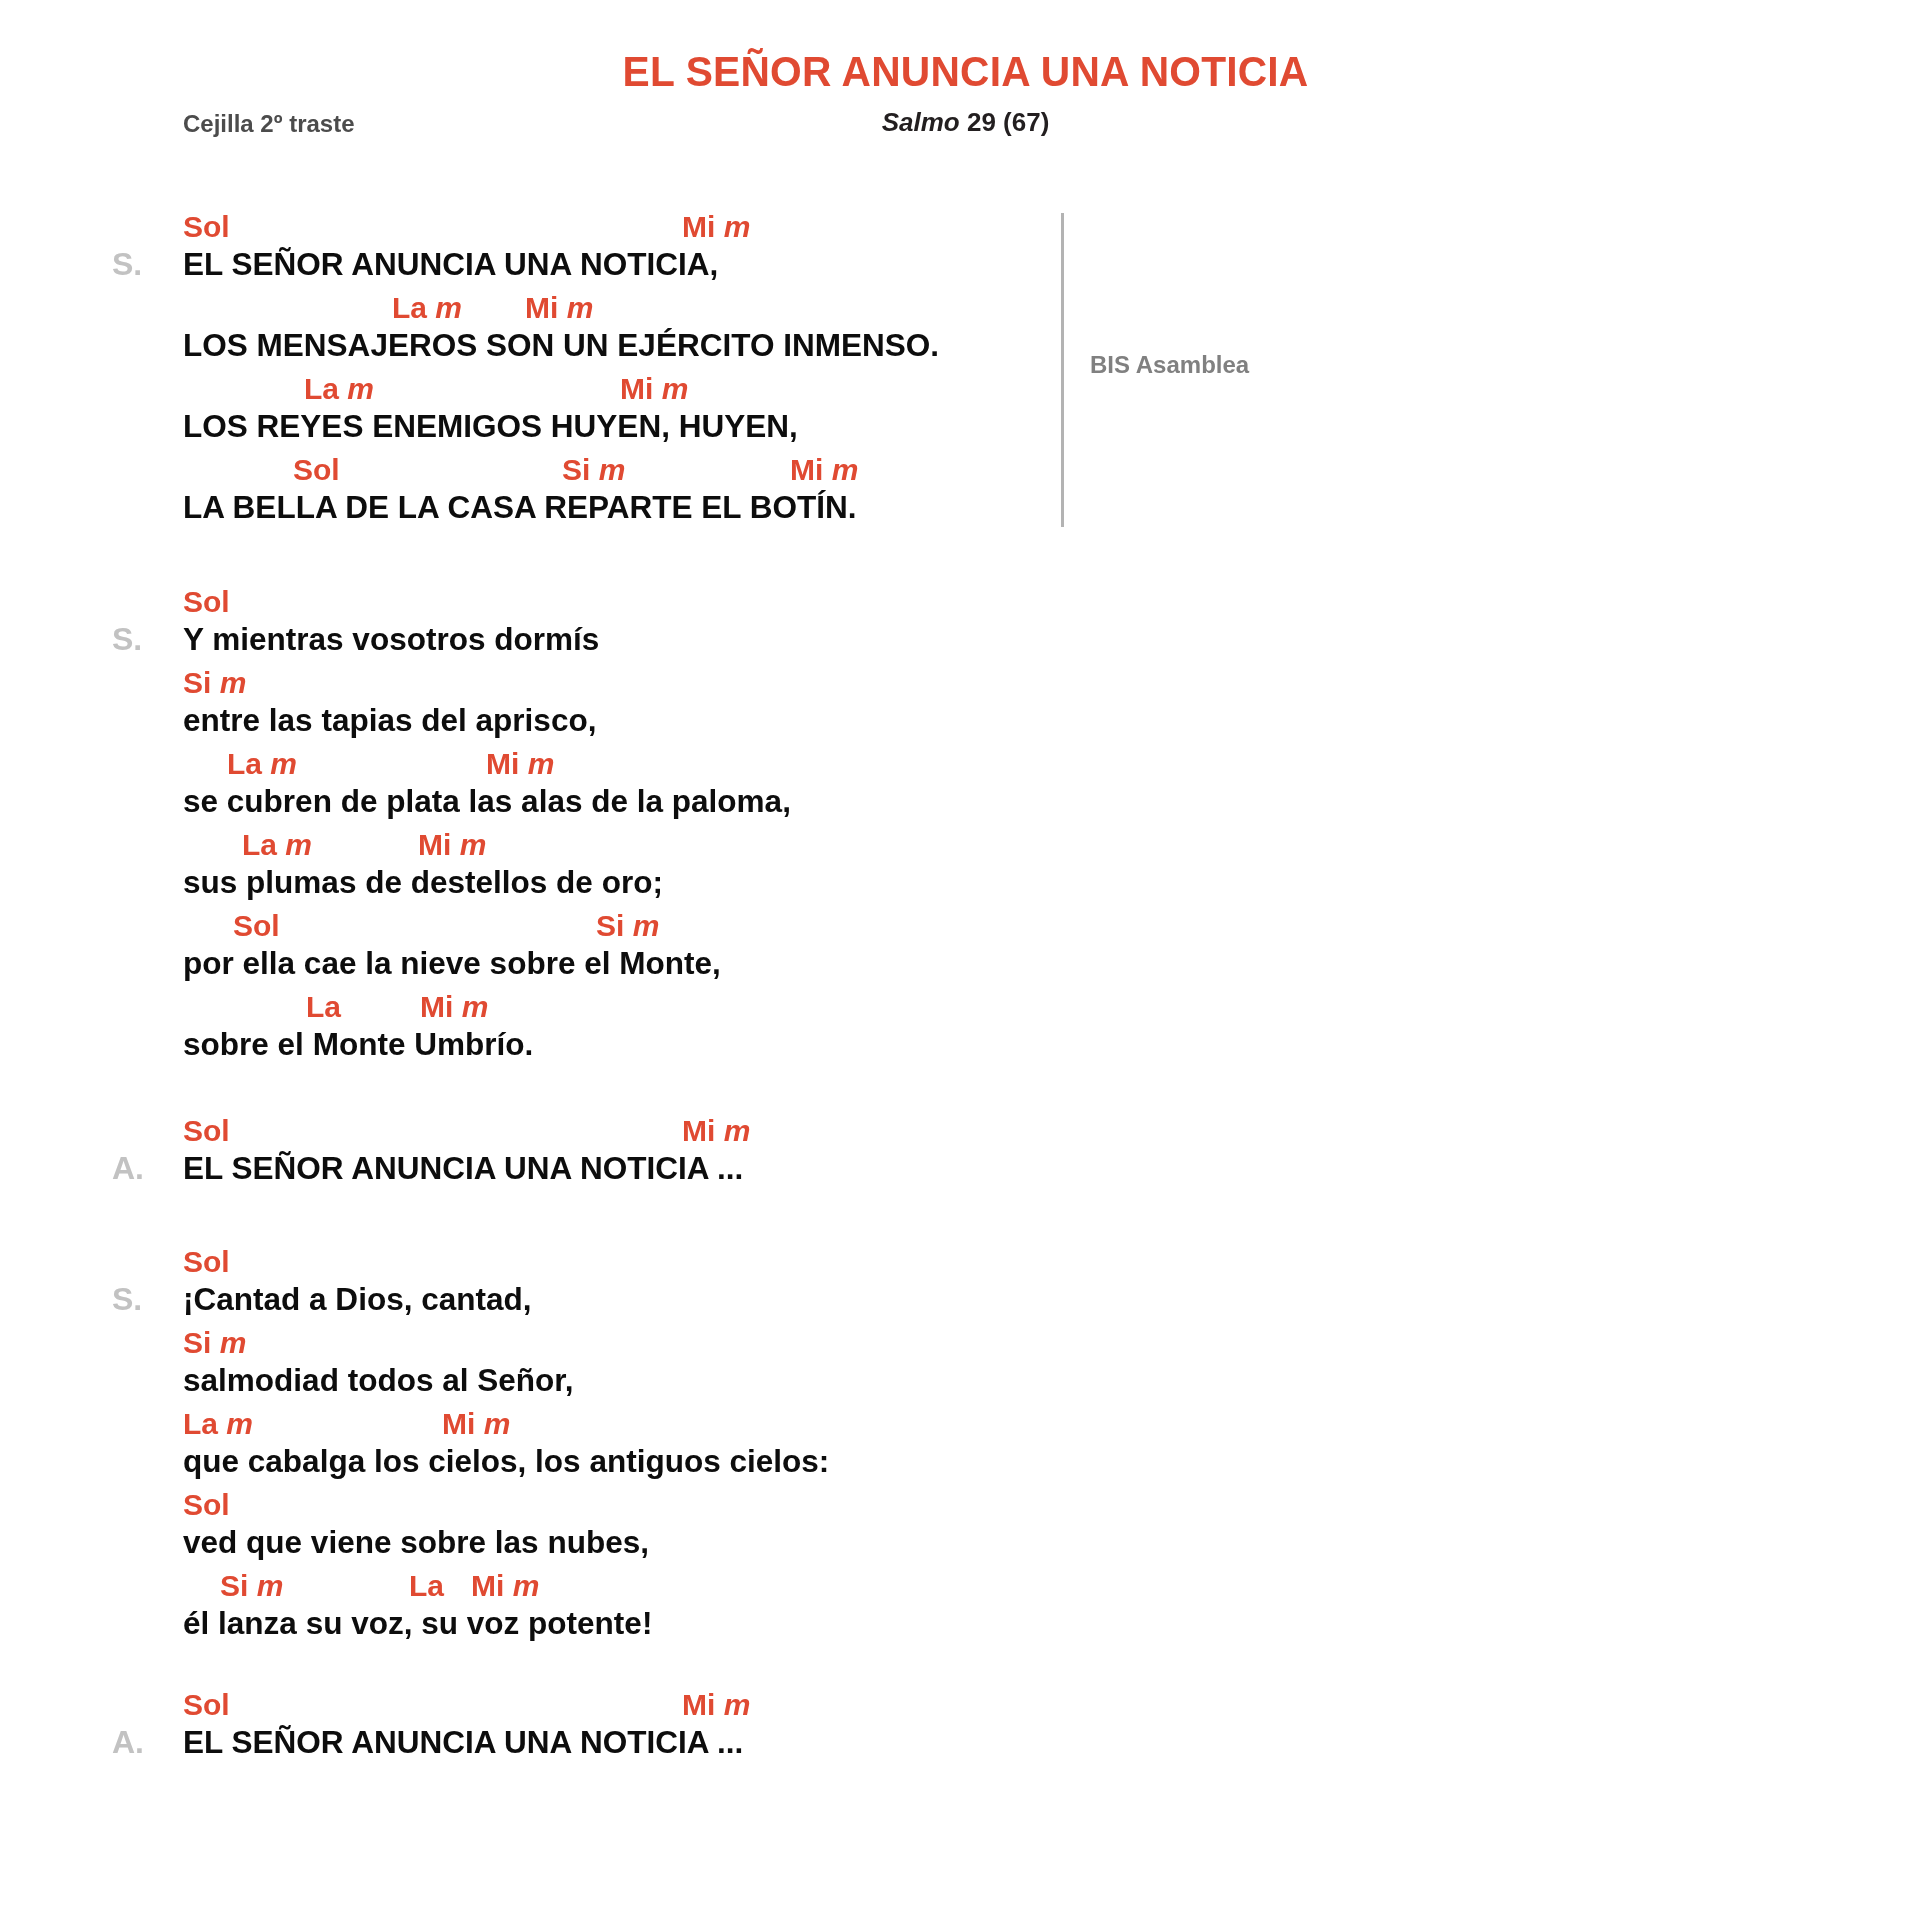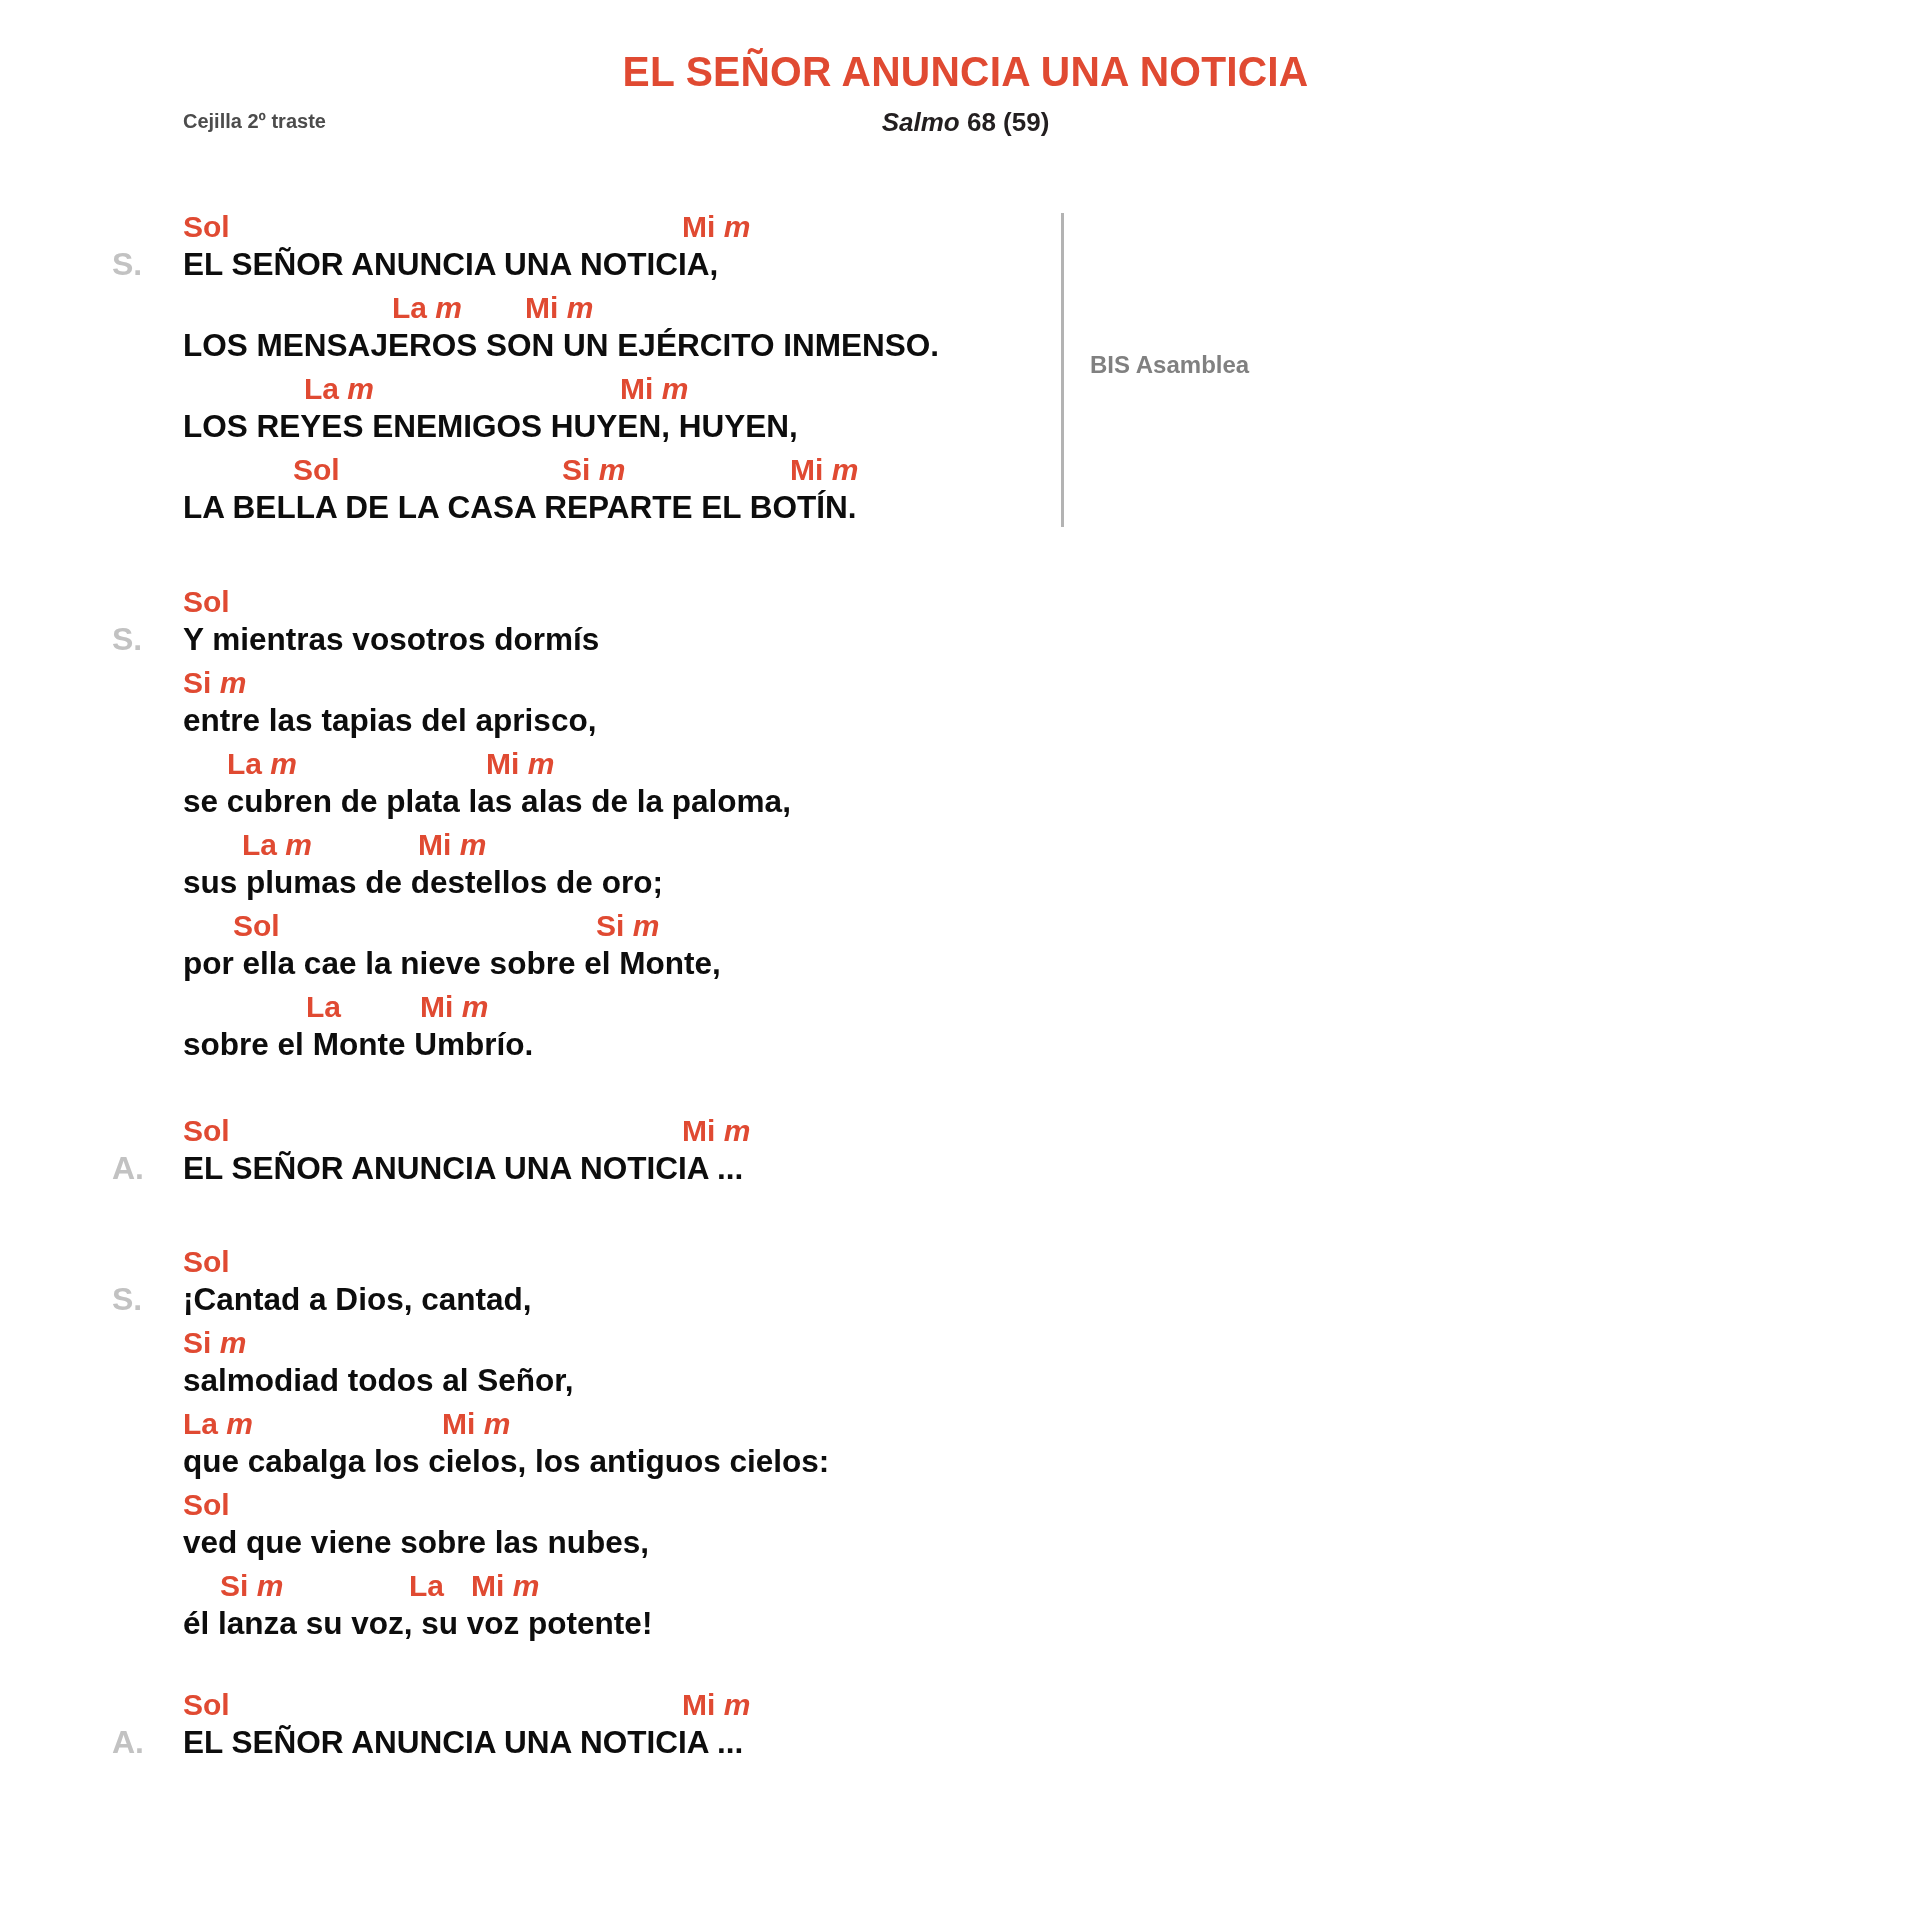--- a/index.html
+++ b/index.html
@@ -42,21 +42,21 @@
     font-weight: bold;
     letter-spacing: 0.2px;
     font-family: "Liberation Sans", sans-serif;
     transform: scaleX(0.97);
   }
   .cejilla {
     position: absolute;
     left: 183px;
     top: 110px;
     color: #4c4c4c;
-    font-size: 20px;
+    font-size: 24px;
     font-weight: bold;
     white-space: nowrap;
   }
   .subtitle {
     position: absolute;
     left: 0;
     top: 107px;
     width: 1931px;
     text-align: center;
     color: #231f20;
@@ -148,21 +148,21 @@
 </style>
 </head>
 <body>
 
 <div class="page">
 
   <div class="header">
     <div class="song-title">EL SEÑOR ANUNCIA UNA NOTICIA</div>
     <div class="cejilla">Cejilla 2º traste</div>
     <div class="subtitle">
-      <span class="it">Salmo</span><span> 68 (59)</span>
+      <span class="it">Salmo</span><span> 29 (67)</span>
     </div>
   </div>
 
   <div class="body-wrap" id="stanzas-root">
       <div class="stanza" style="top: 211px;">
         <div class="role" style="top: 37px;">S.</div>
         <div class="lines">
           <div class="pair">
             <div class="chords"><span class="chord" style="left: 0px;"><span>Sol</span></span><span class="chord" style="left: 499px;"><span>Mi</span> <span class="suffix">m</span></span></div>
             <div class="lyric">EL SEÑOR ANUNCIA UNA NOTICIA,</div>

